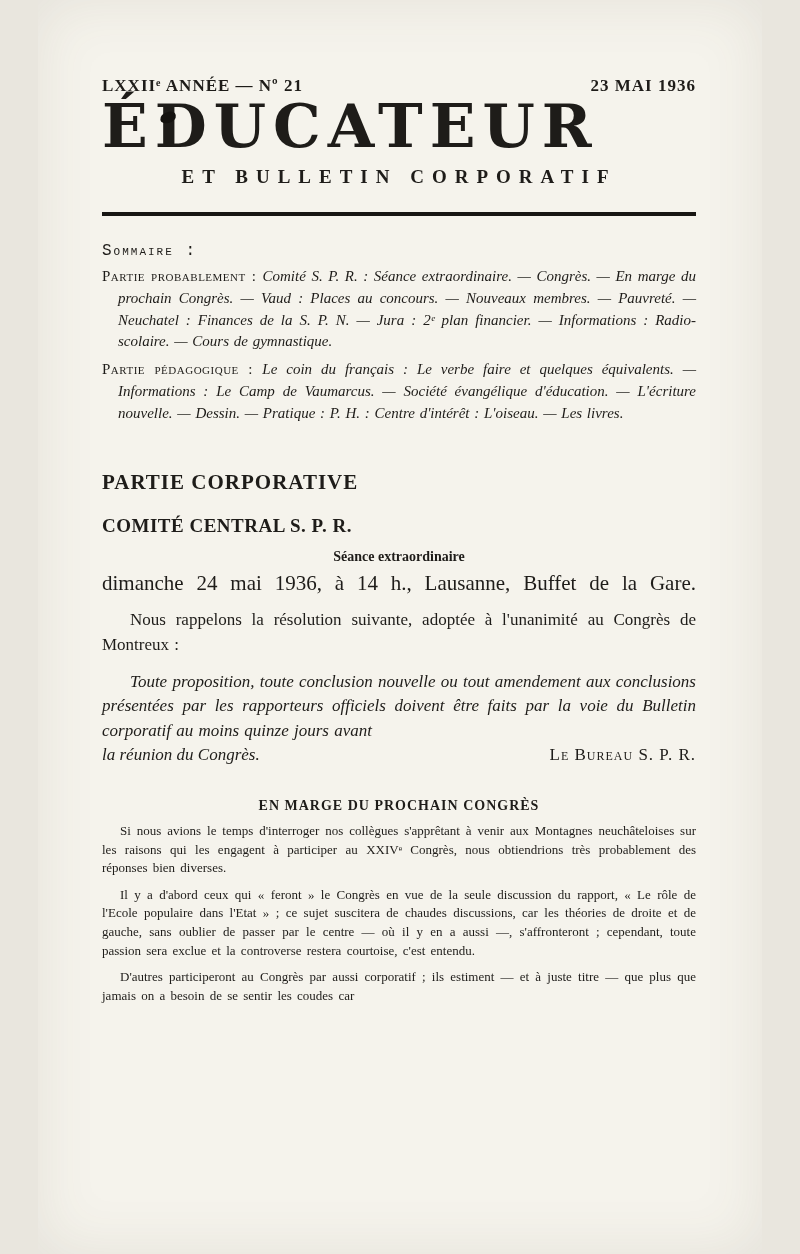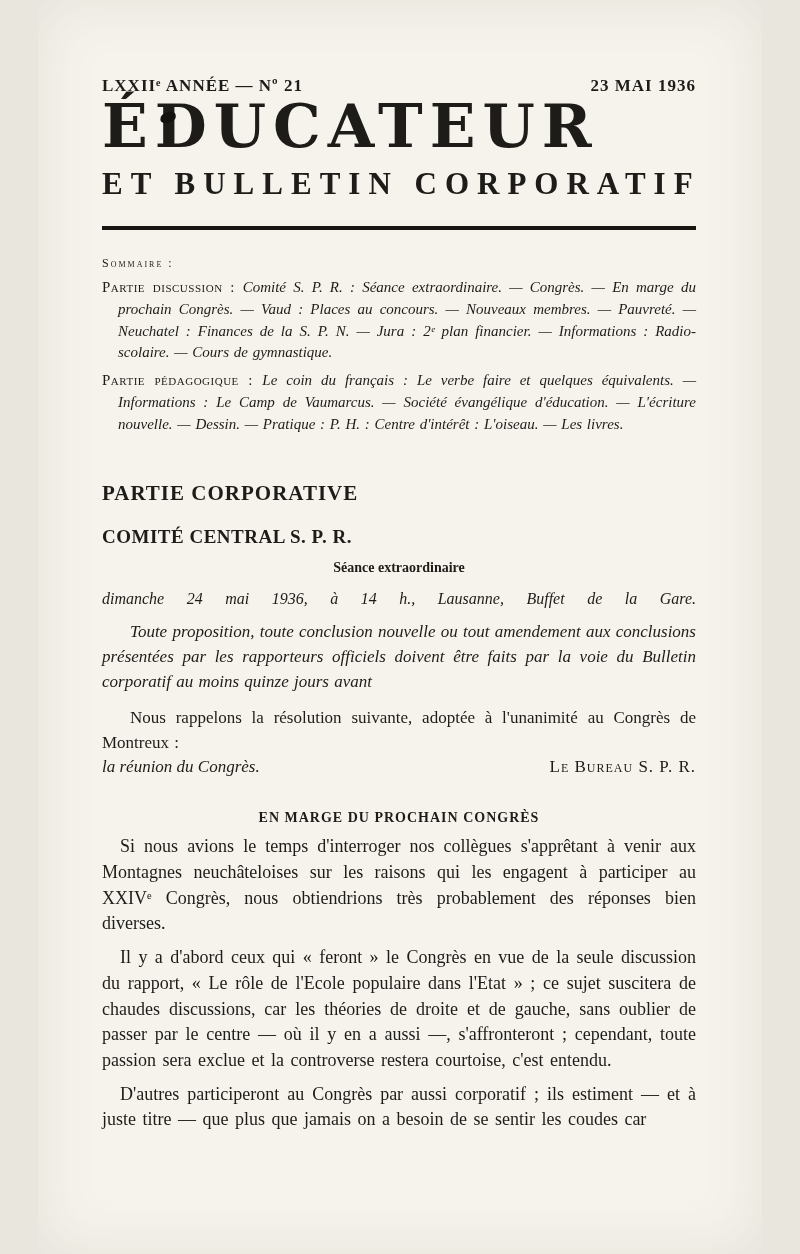--- a/index.html
+++ b/index.html
@@ -38,21 +38,21 @@
     font-weight: bold;
     font-size: 60px;
     line-height: 1;
     letter-spacing: 7px;
     white-space: nowrap;
   }
   .journal-subtitle {
     margin: 10px 0 0 0;
     text-align: center;
     font-weight: bold;
-    font-size: 31px;
+    font-size: 19px;
     letter-spacing: 8px;
     white-space: nowrap;
     font-family: Liberation Serif, serif;
   }
   .masthead-rule {
     margin-top: 24px;
     height: 4px;
     background: #181613;
   }
   .ink-blot {
@@ -66,21 +66,22 @@
     transform: rotate(-12deg);
   }
   
   .sommaire {
     margin-top: 26px;
     font-size: 15px;
   }
   .sommaire-heading {
     font-variant: small-caps;
     letter-spacing: 2px;
-    font-size: 12px;
+    font-size: 16px;
+    font-family: Liberation Mono, monospace;
   }
   .sommaire-item {
     margin: 6px 0 2px 0;
     padding-left: 16px;
     text-indent: -16px;
     text-align: justify;
     line-height: 1.45;
     word-spacing: 1px;
   }
   .sc-label {
@@ -104,23 +105,22 @@
     font-weight: bold;
     letter-spacing: 0.5px;
   }
   .seance-title {
     margin: 12px 0 0 0;
     text-align: center;
     font-size: 14px;
     font-weight: bold;
   }
   .meeting-details {
-    margin: 14px 0 0 0;
-    font-style: italic;
-    font-size: 16px;
+    margin: 6px 0 0 0;
+    font-size: 21px;
     text-align: justify;
     text-align-last: justify;
   }
   .congres-heading {
     margin: 28px 0 0 0;
     text-align: center;
     font-size: 18px;
     font-weight: bold;
     letter-spacing: 1px;
   }
@@ -151,21 +151,21 @@
   .marge-heading {
     margin: 30px 0 0 0;
     text-align: center;
     font-size: 14px;
     font-weight: bold;
     letter-spacing: 1px;
     font-family: Liberation Serif, serif;
   }
   .marge-par {
     margin: 8px 0 0 0;
-    font-size: 18px;
+    font-size: 13px;
     line-height: 1.43;
     text-align: justify;
     text-indent: 18px;
     word-spacing: 2px;
   }
 </style>
 </head>
 <body>
 
 <div class="page">
@@ -179,35 +179,35 @@
         <span>23 MAI 1936</span>
       </div>
       <h1 class="journal-title">ÉDUCATEUR</h1>
       <h2 class="journal-subtitle">ET BULLETIN CORPORATIF</h2>
       <div class="masthead-rule"></div>
     </header>
 
     <section class="sommaire">
       <div class="sommaire-heading">Sommaire :</div>
       <p class="sommaire-item">
-        <span class="sc-label">Partie discussion : </span><span class="som-text">Comité S. P. R. : Séance extraordinaire. — Congrès. — En marge du prochain Congrès. — Vaud : Places au concours. — Nouveaux membres. — Pauvreté. — Neuchatel : Finances de la S. P. N. — Jura : 2ᵉ plan financier. — Informations : Radio-scolaire. — Cours de gymnastique.</span>
+        <span class="sc-label">Partie probablement : </span><span class="som-text">Comité S. P. R. : Séance extraordinaire. — Congrès. — En marge du prochain Congrès. — Vaud : Places au concours. — Nouveaux membres. — Pauvreté. — Neuchatel : Finances de la S. P. N. — Jura : 2ᵉ plan financier. — Informations : Radio-scolaire. — Cours de gymnastique.</span>
       </p>
       <p class="sommaire-item">
         <span class="sc-label">Partie pédagogique : </span><span class="som-text">Le coin du français : Le verbe faire et quelques équivalents. — Informations : Le Camp de Vaumarcus. — Société évangélique d'éducation. — L'écriture nouvelle. — Dessin. — Pratique : P. H. : Centre d'intérêt : L'oiseau. — Les livres.</span>
       </p>
     </section>
 
     <main>
       <h3 class="section-title">PARTIE CORPORATIVE</h3>
       <h4 class="committee-title">COMITÉ CENTRAL S. P. R.</h4>
       <h5 class="seance-title">Séance extraordinaire</h5>
       <p class="meeting-details">dimanche 24 mai 1936, à 14 h., Lausanne, Buffet de la Gare.</p>
 
+      <p class="body-par">Nous rappelons la résolution suivante, adoptée à l'unanimité au Congrès de Montreux :</p>
       <p class="body-par italic-par">Toute proposition, toute conclusion nouvelle ou tout amendement aux conclusions présentées par les rapporteurs officiels doivent être faits par la voie du Bulletin corporatif au moins quinze jours avant</p>
-      <p class="body-par">Nous rappelons la résolution suivante, adoptée à l'unanimité au Congrès de Montreux :</p>
       <div class="sig-line">
         <span class="sig-left">la réunion du Congrès.</span>
         <span class="signature">Le Bureau S. P. R.</span>
       </div>
 
       <h5 class="marge-heading">EN MARGE DU PROCHAIN CONGRÈS</h5>
       <p class="marge-par">Si nous avions le temps d'interroger nos collègues s'apprêtant à venir aux Montagnes neuchâteloises sur les raisons qui les engagent à participer au XXIVᵉ Congrès, nous obtiendrions très probablement des réponses bien diverses.</p>
       <p class="marge-par">Il y a d'abord ceux qui « feront » le Congrès en vue de la seule discussion du rapport, « Le rôle de l'Ecole populaire dans l'Etat » ; ce sujet suscitera de chaudes discussions, car les théories de droite et de gauche, sans oublier de passer par le centre — où il y en a aussi —, s'affronteront ; cependant, toute passion sera exclue et la controverse restera courtoise, c'est entendu.</p>
       <p class="marge-par">D'autres participeront au Congrès par aussi corporatif ; ils estiment — et à juste titre — que plus que jamais on a besoin de se sentir les coudes car</p>
     </main>

